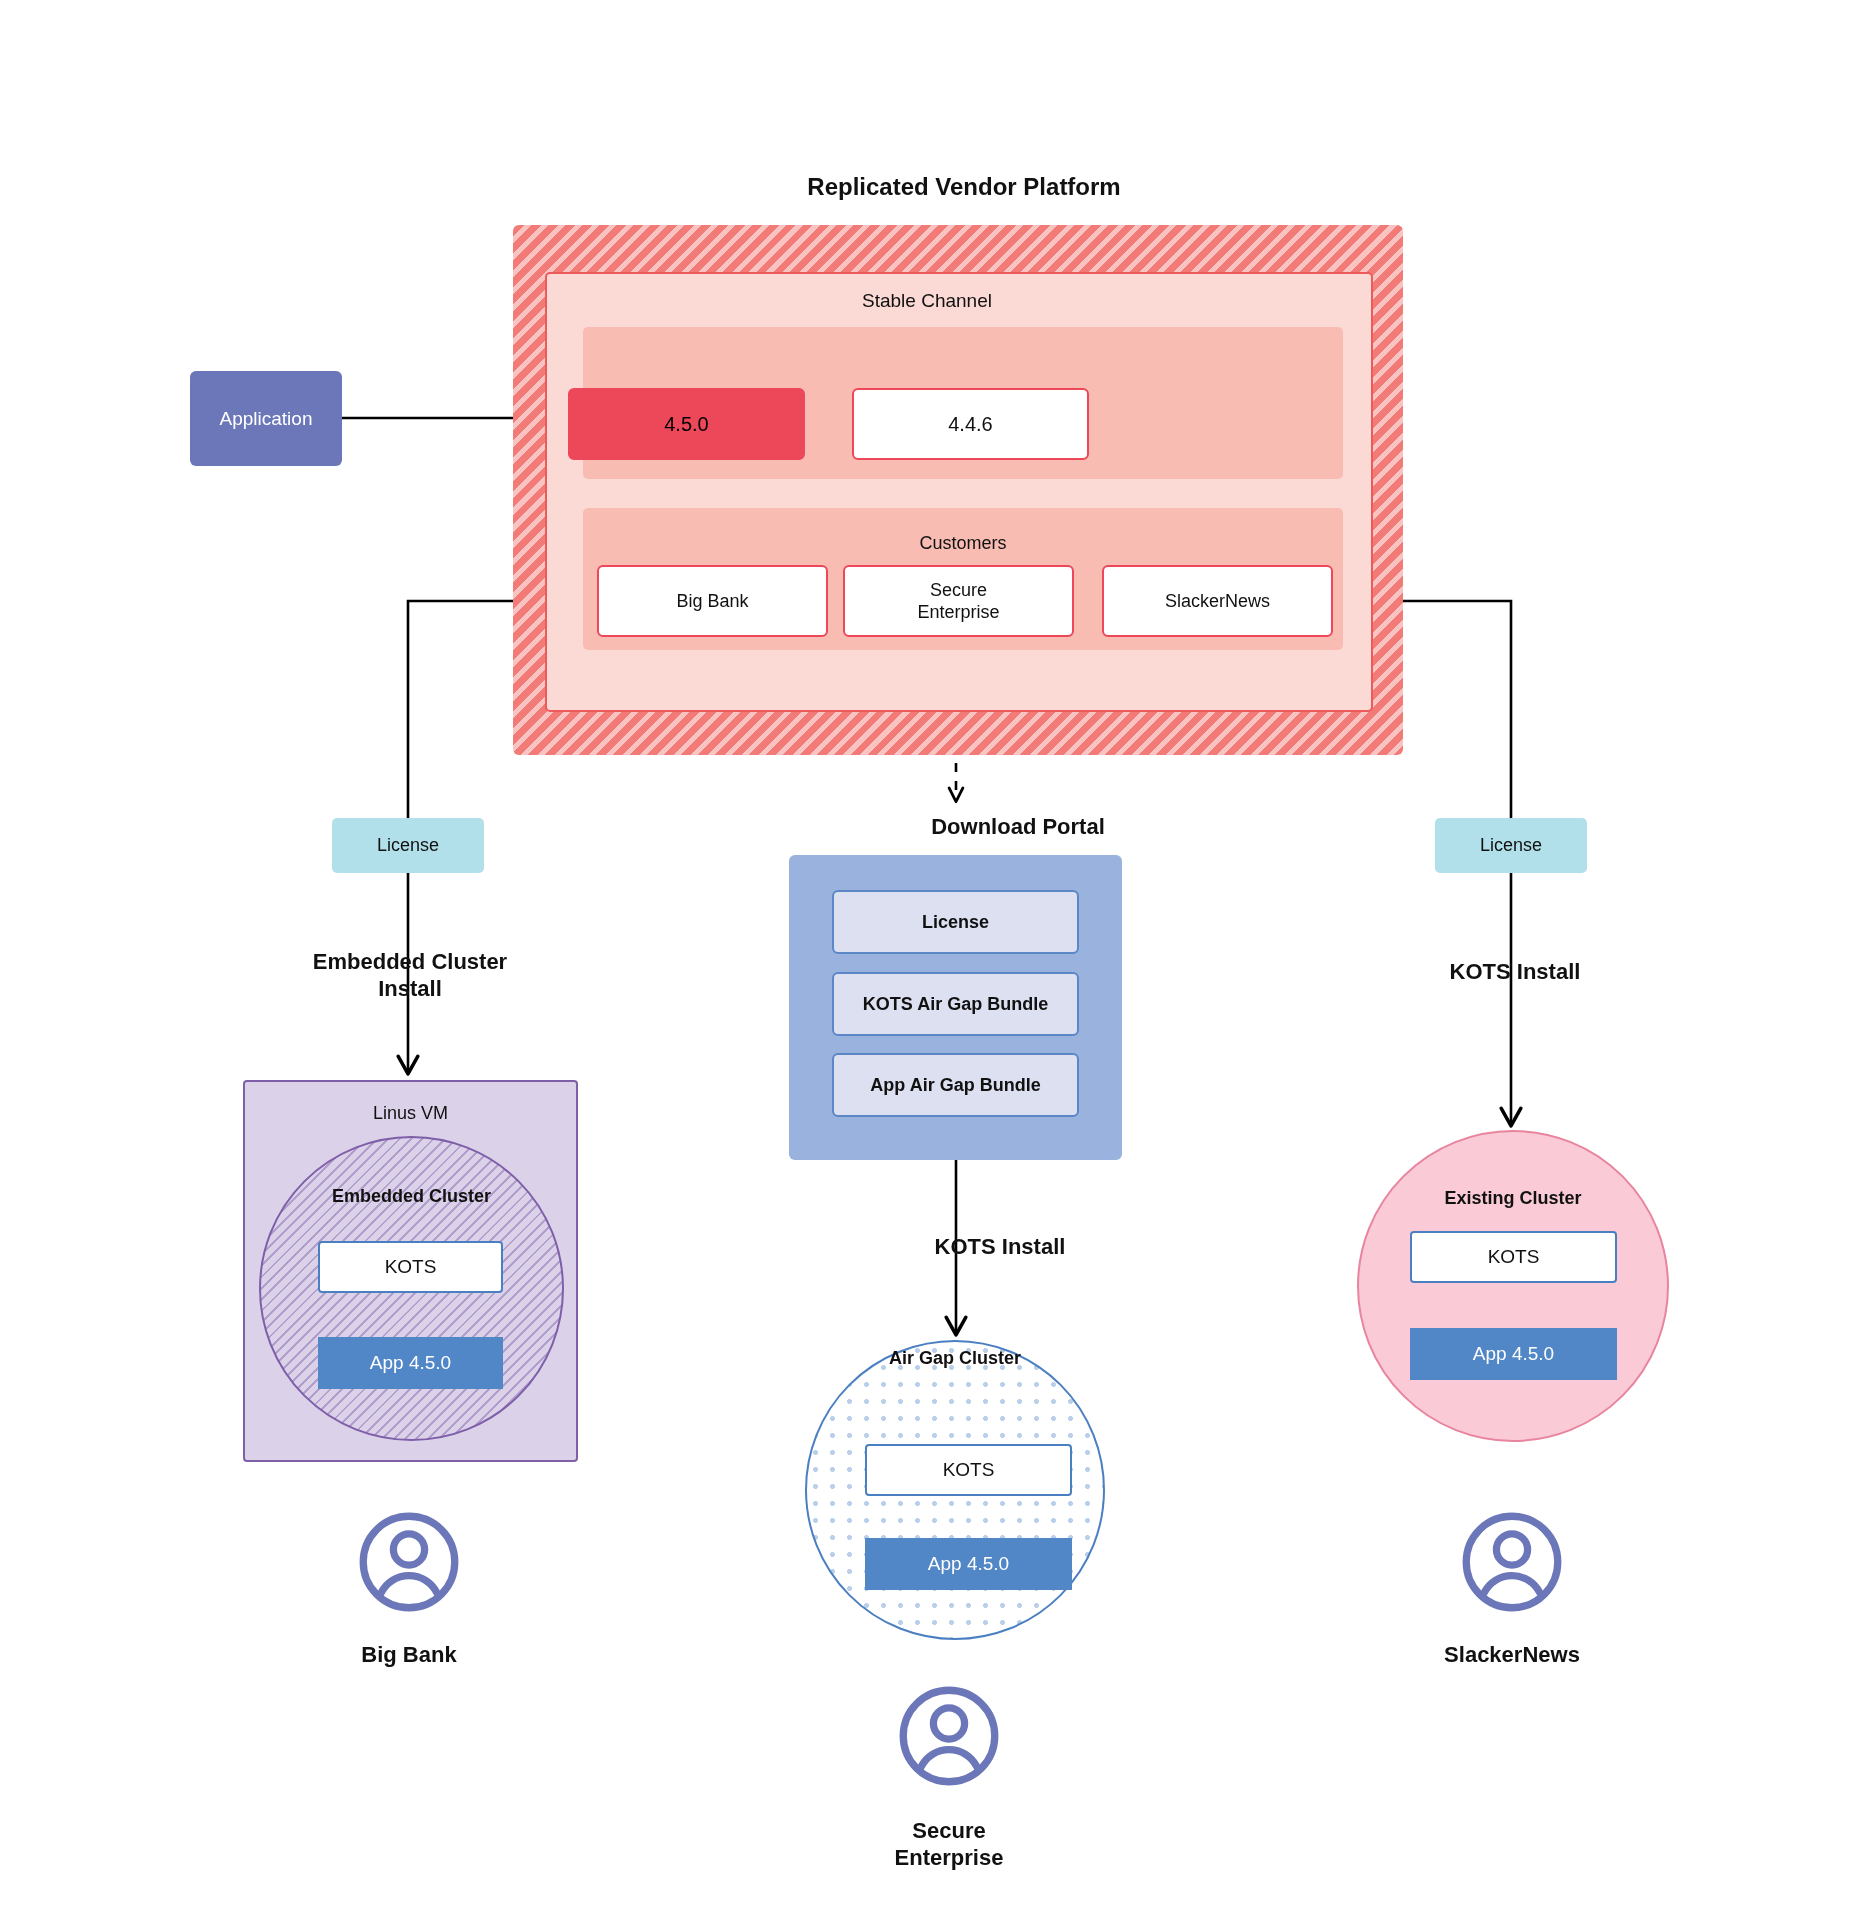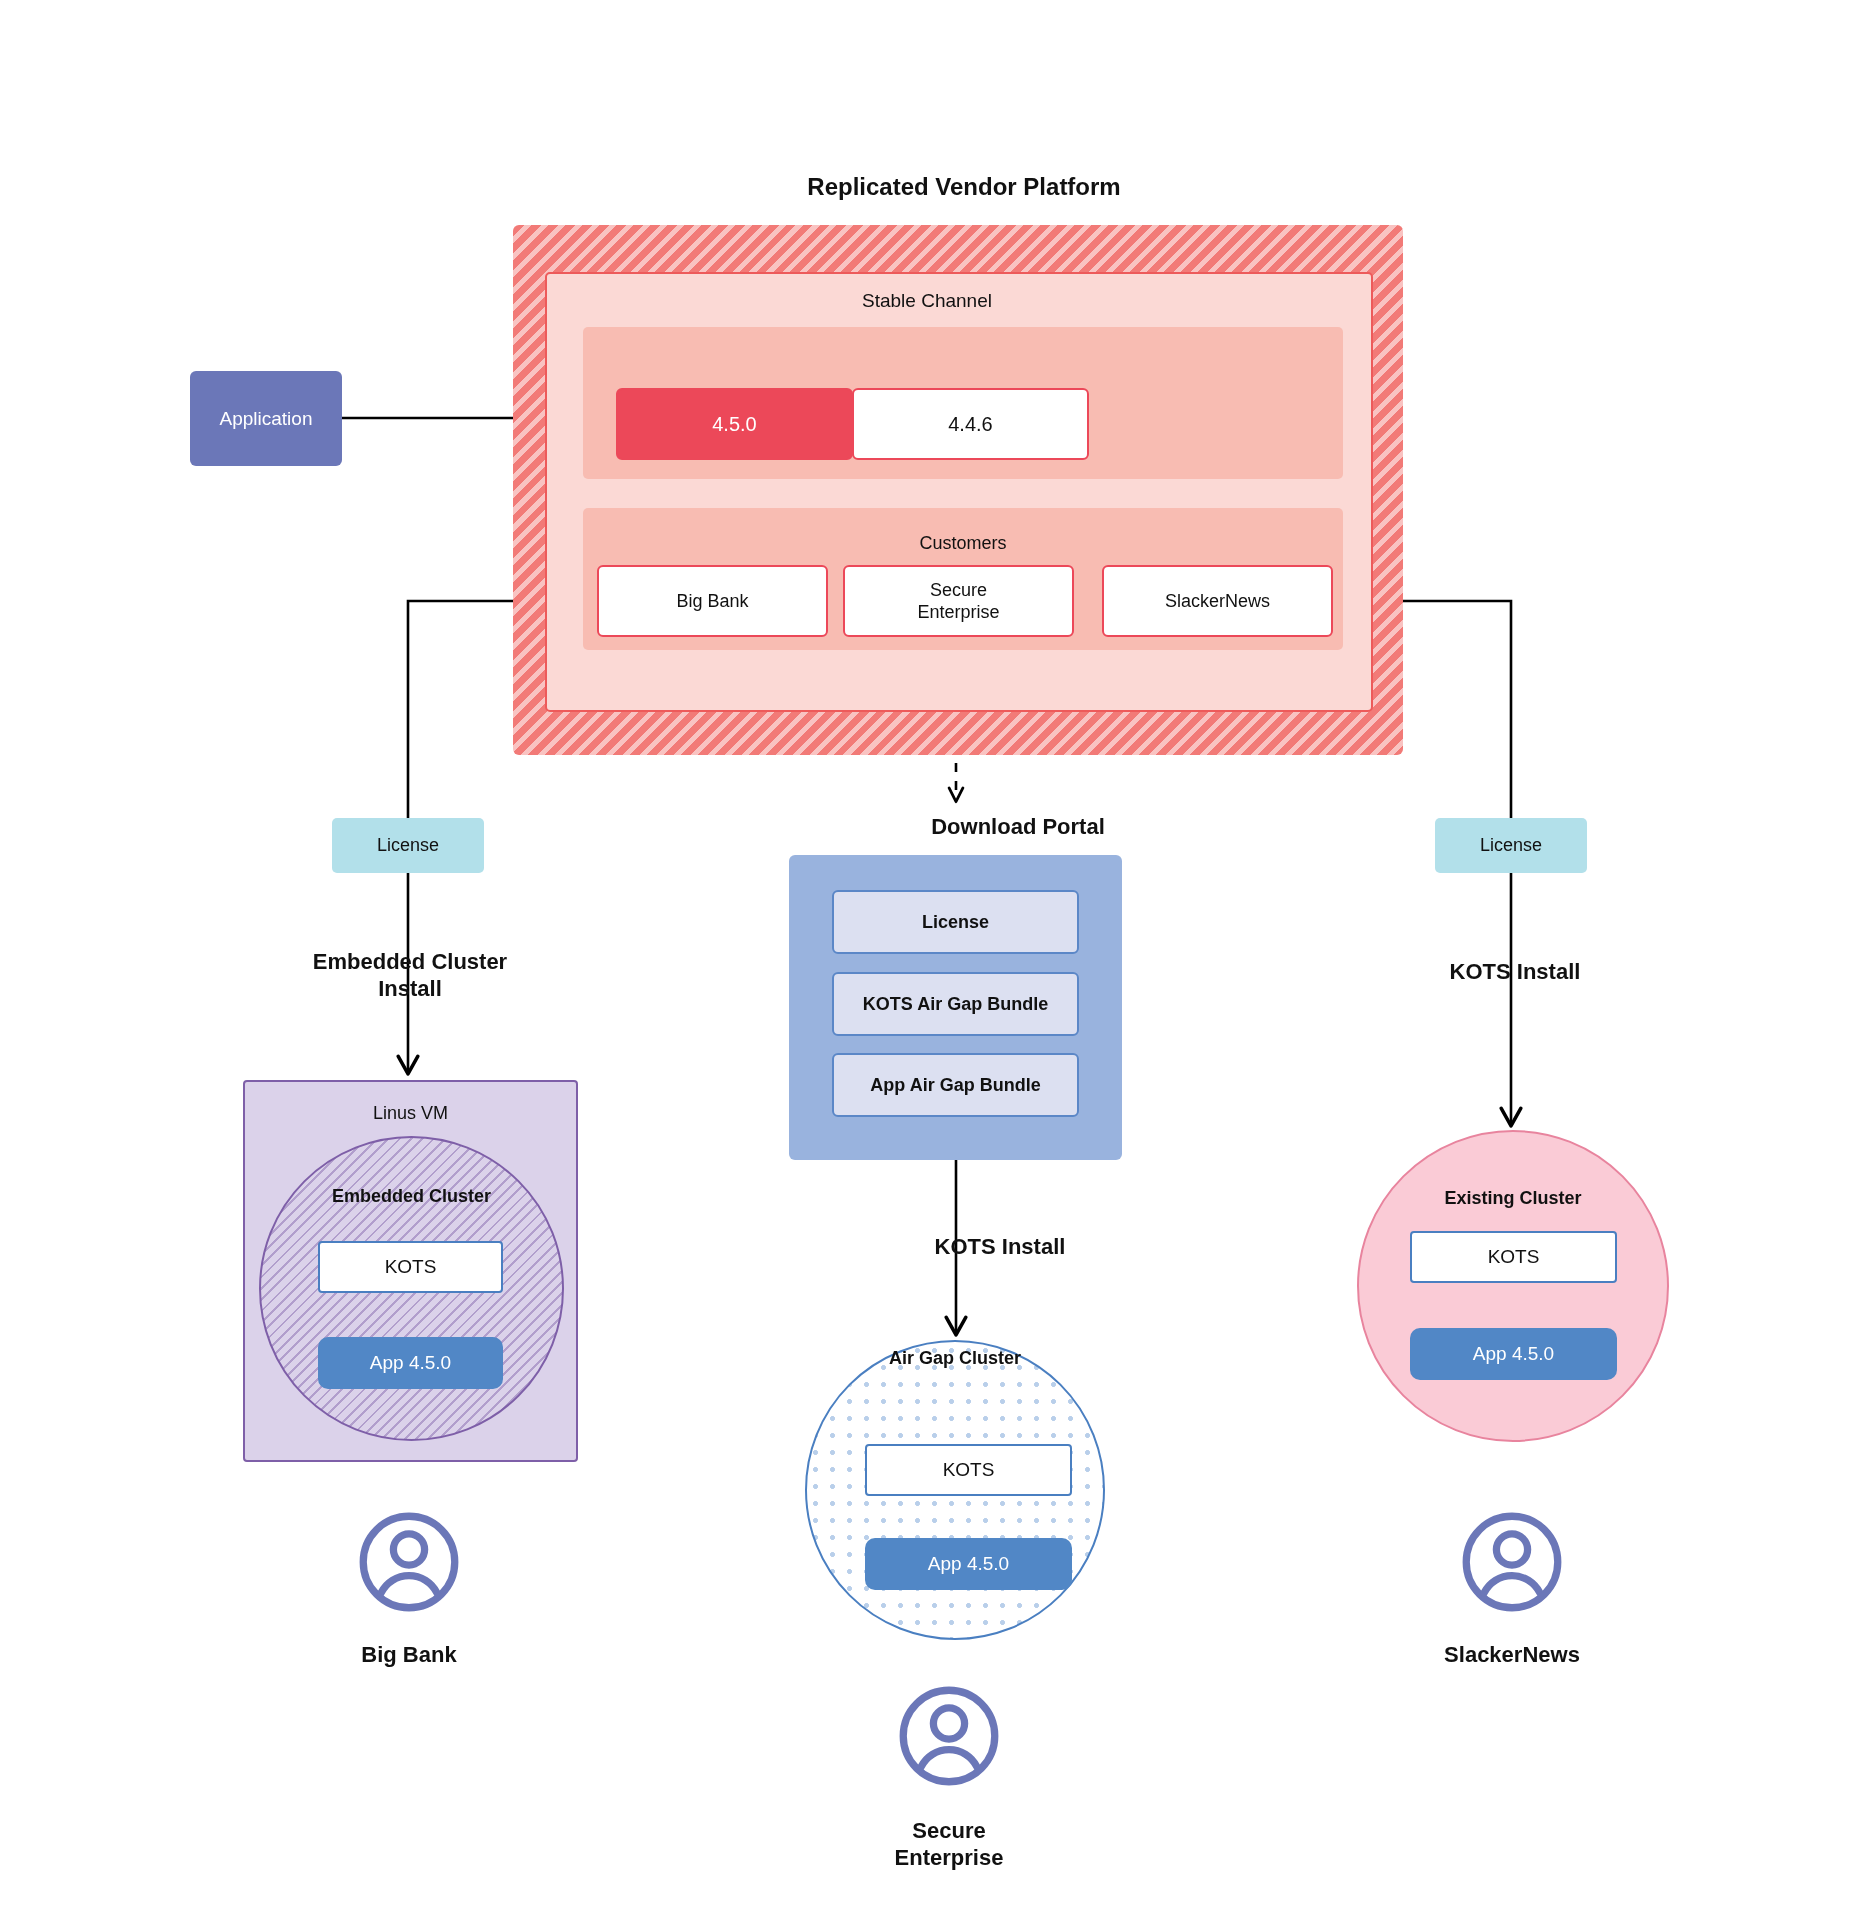--- a/index.html
+++ b/index.html
@@ -51,21 +51,21 @@
     border-radius:5px;
   }
   #release-history-title{
     left:583px;top:348px;width:760px;height:24px;
     font-size:18px;
   }
   .release-box{
     top:388px;width:237px;height:72px;
     border-radius:6px;font-size:20px;
   }
-  #release-0{left:616px;background:#EC4859;border:2px solid #EC4859;color:#ffffff;}
+  #release-0{left:568px;background:#EC4859;border:2px solid #EC4859;color:#000000;}
   #release-1{left:852px;background:#ffffff;border:2px solid #EC4859;color:#111111;}
 
   #customers{
     left:583px;top:508px;width:760px;height:142px;
     background:#F8BCB2;border-radius:5px;
   }
   #customers-title{
     left:583px;top:531px;width:760px;height:24px;font-size:18px;
   }
   .customer-box{
@@ -153,21 +153,21 @@
 
   .kots-box{
     width:185px;height:52px;background:#ffffff;
     border:2px solid #4A7FC1;border-radius:4px;font-size:19px;color:#111;
   }
   #kots-left{left:318px;top:1241px;}
   #kots-center{left:865px;top:1444px;width:207px;}
   #kots-right{left:1410px;top:1231px;width:207px;}
 
   .app-box{
-    height:52px;background:#5187C6;border-radius:10px;
+    height:52px;background:#5187C6;border-radius:0;
     color:#ffffff;font-size:19px;
   }
   #app-left{left:318px;top:1337px;width:185px;}
   #app-center{left:865px;top:1538px;width:207px;}
   #app-right{left:1410px;top:1328px;width:207px;}
 
   
   .avatar{width:104px;height:104px;}
   #avatar-0{left:357px;top:1510px;}
   #avatar-1{left:897px;top:1684px;}

